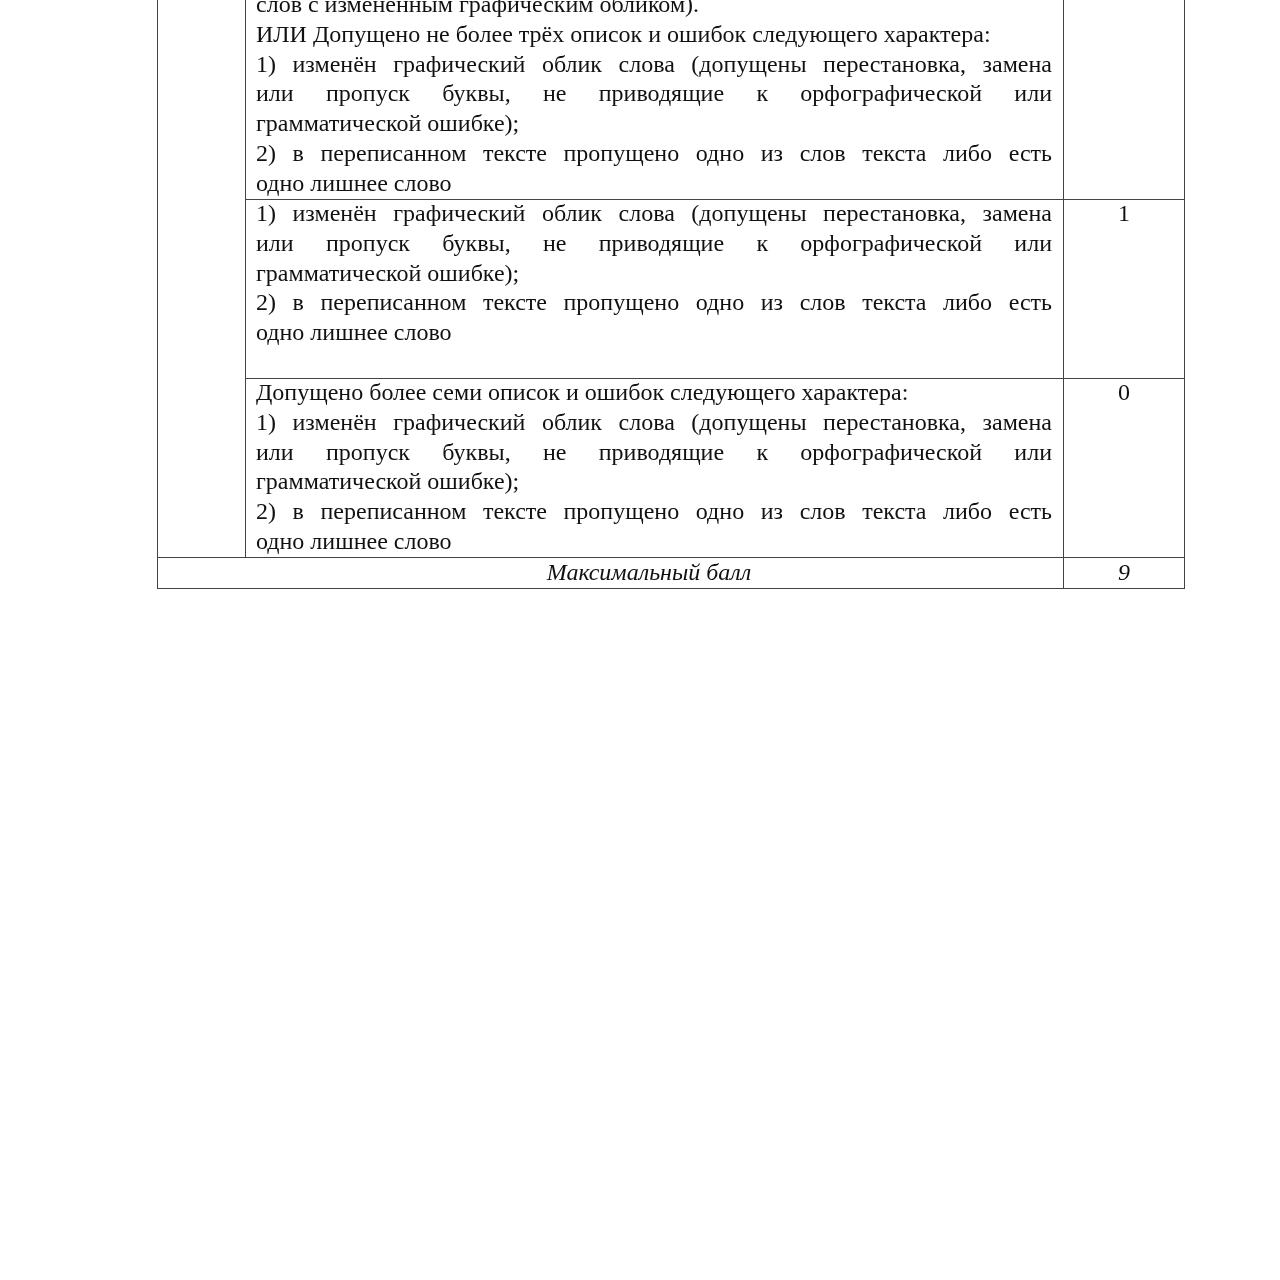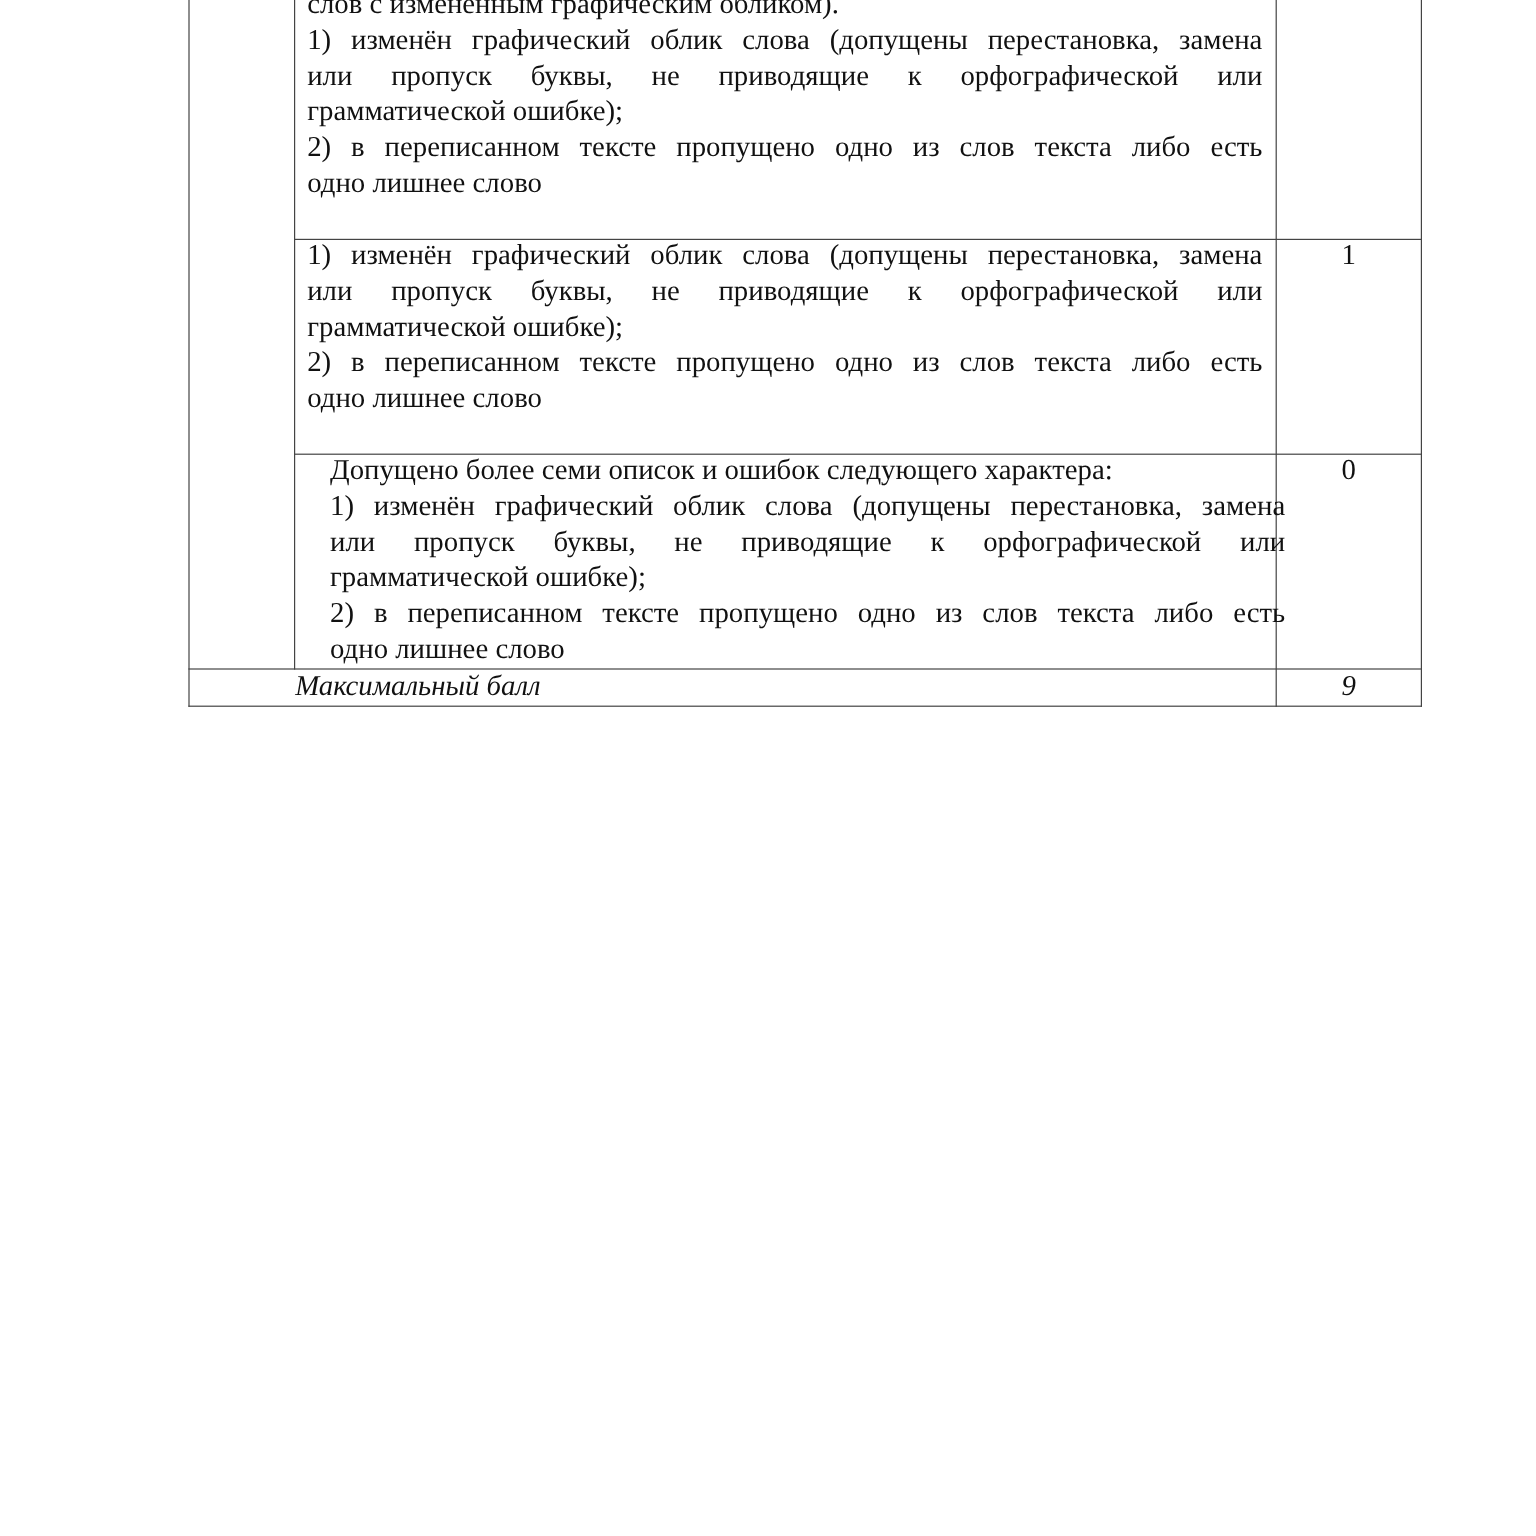--- a/index.html
+++ b/index.html
@@ -6,56 +6,57 @@
     body { width: 1280px; height: 1280px; position: relative; overflow: hidden;
            font-family: "Liberation Serif", "DejaVu Serif", serif; color: #111; }
     .page { position: absolute; left: 0; top: 0; width: 1077px; height: 1280px; }
     .vline { position: absolute; width: 1px; background: #444; }
     .hline { position: absolute; height: 1px; background: #444; }
     .cell { position: absolute; font-size: 24px; line-height: 29.8px; }
     .crit { left: 256px; width: 796px; text-align: justify; }
     .crit .ln { display: block; }
     .crit .just { text-align: justify; text-align-last: justify; }
     .score { left: 1064px; width: 120px; text-align: center; }
-    .maxlabel { left: 246px; width: 806px; text-align: left; font-style: italic; }
+    .maxlabel { left: 246px; width: 806px; text-align: center; font-style: italic; }
     .maxscore { left: 1064px; width: 120px; text-align: center; font-style: italic; }
   </style>
 </head>
 <body>
 
 <div class="page">
 
   <div class="vline" style="left:157px; top:0; height:589px;"></div>
   <div class="vline" style="left:245px; top:0; height:558px;"></div>
   <div class="vline" style="left:1063px; top:0; height:589px;"></div>
   <div class="vline" style="left:1184px; top:0; height:589px;"></div>
   <div class="hline" style="left:245px; width:940px; top:199px;"></div>
   <div class="hline" style="left:245px; width:940px; top:378px;"></div>
   <div class="hline" style="left:157px; width:1028px; top:557px;"></div>
   <div class="hline" style="left:157px; width:1028px; top:588px;"></div>
 
   <div class="cell crit" style="top:-10px;">
     <span class="ln">слов с изменённым графическим обликом).</span>
+    <span class="ln">ИЛИ Допущено не более трёх описок и ошибок следующего характера:</span>
     <span class="ln just">1) изменён графический облик слова (допущены перестановка, замена</span>
     <span class="ln just">или пропуск буквы, не приводящие к орфографической или</span>
     <span class="ln">грамматической ошибке);</span>
     <span class="ln just">2) в переписанном тексте пропущено одно из слов текста либо есть</span>
     <span class="ln">одно лишнее слово</span>
   </div>
 
   <div class="cell crit" style="top:199px;">
     <span class="ln just">1) изменён графический облик слова (допущены перестановка, замена</span>
     <span class="ln just">или пропуск буквы, не приводящие к орфографической или</span>
     <span class="ln">грамматической ошибке);</span>
     <span class="ln just">2) в переписанном тексте пропущено одно из слов текста либо есть</span>
     <span class="ln">одно лишнее слово</span>
   </div>
   <div class="cell score" style="top:199px;">1</div>
 
-  <div class="cell crit" style="top:378px;margin-left:19px;">
+  <div class="cell crit" style="top:378px;">
     <span class="ln">Допущено более семи описок и ошибок следующего характера:</span>
     <span class="ln just">1) изменён графический облик слова (допущены перестановка, замена</span>
     <span class="ln just">или пропуск буквы, не приводящие к орфографической или</span>
     <span class="ln">грамматической ошибке);</span>
     <span class="ln just">2) в переписанном тексте пропущено одно из слов текста либо есть</span>
     <span class="ln">одно лишнее слово</span>
   </div>
   <div class="cell score" style="top:378px;">0</div>
 
   <div class="cell maxlabel" style="top:558px;">Максимальный балл</div>

